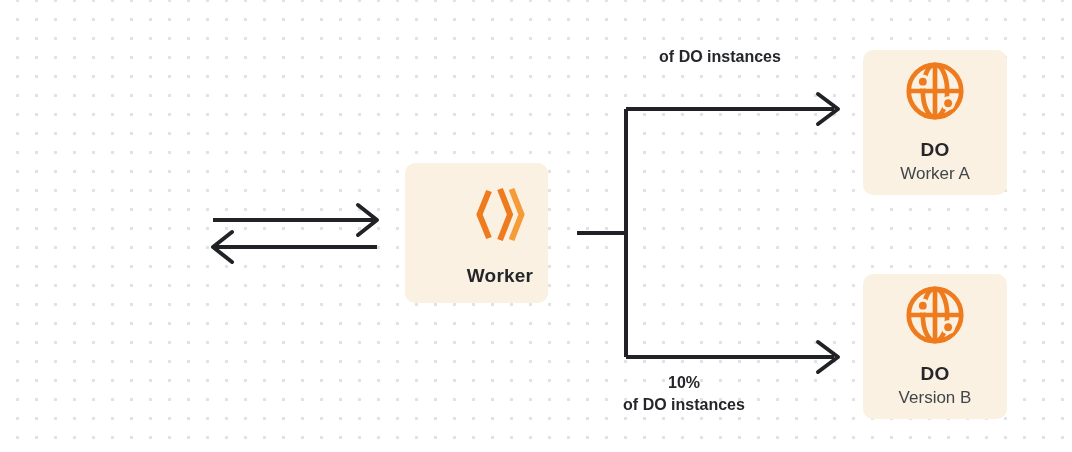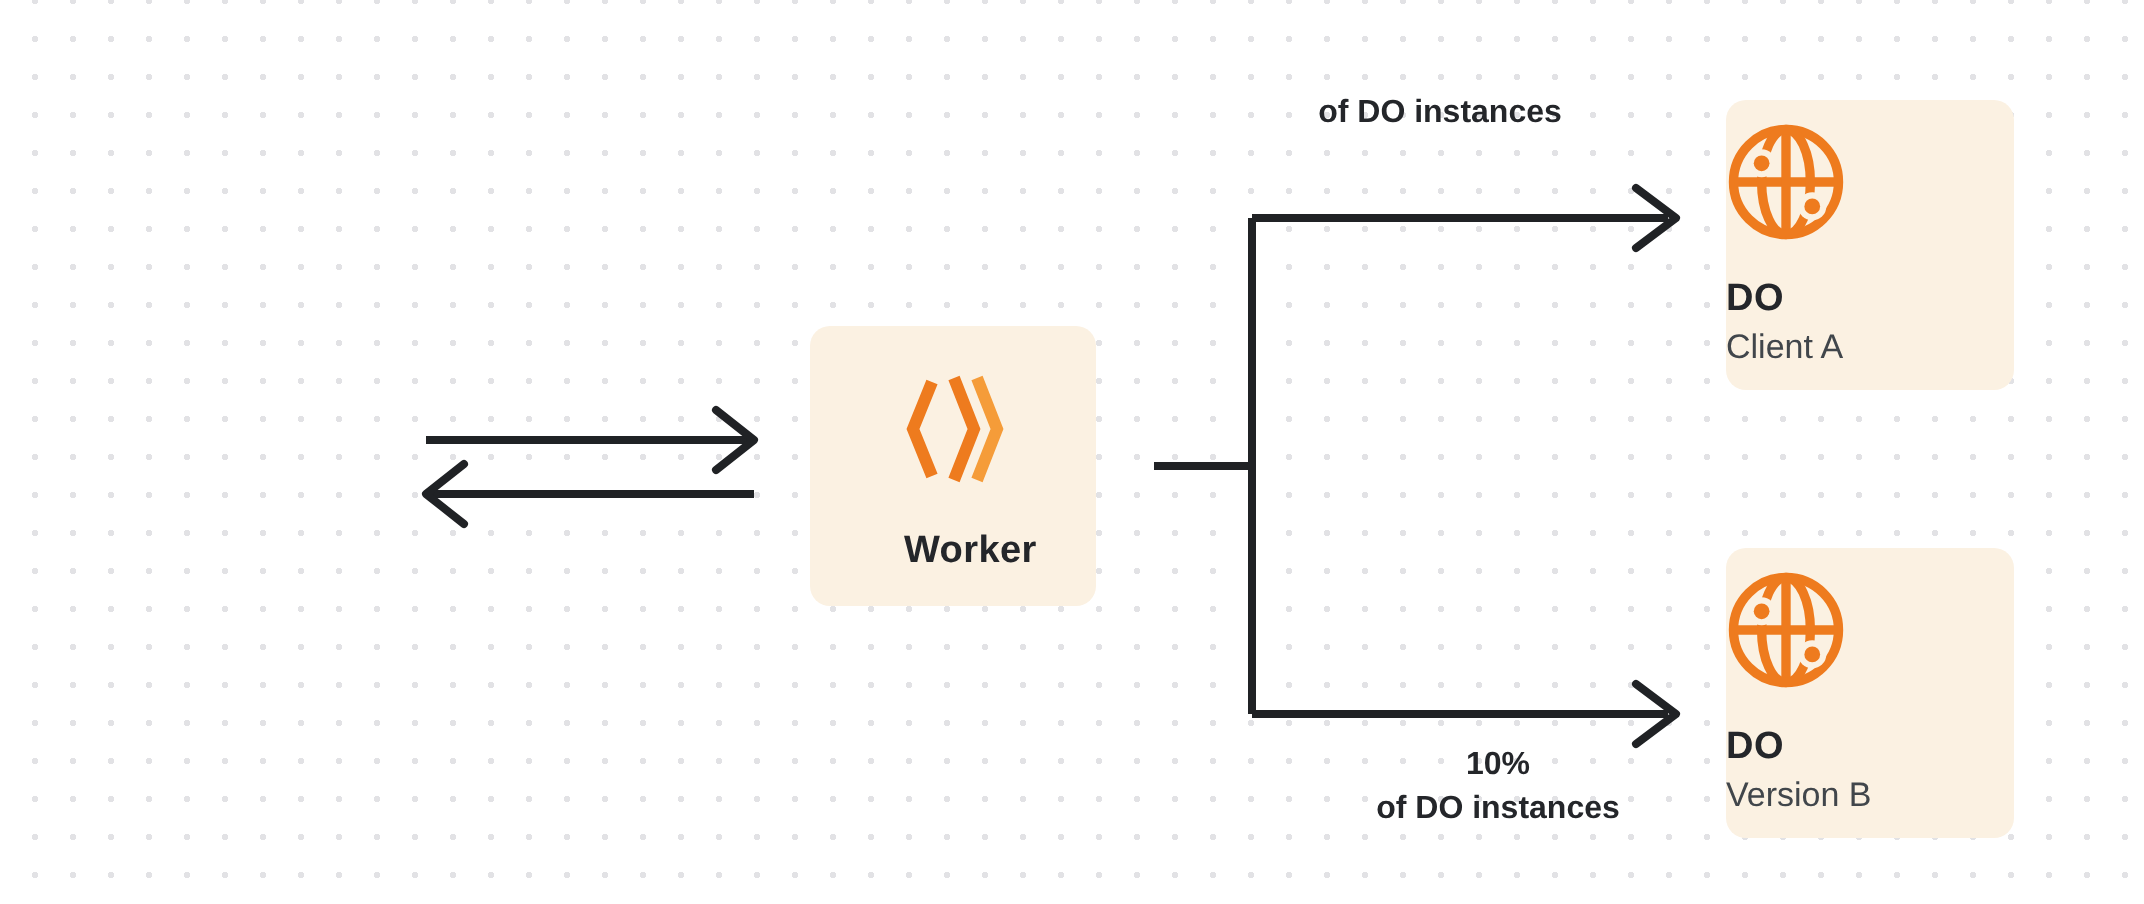--- a/index.html
+++ b/index.html
@@ -14,21 +14,21 @@
     background-color: var(--canvas-bg, #fff);
     background-image: radial-gradient(circle, var(--dot-grid, #e2e2e5) 1.6px, transparent 1.7px);
     background-size: 19px 19px;
     background-position: 8px 10px;
     overflow: hidden;
   }
   .node {
     position: absolute;
     display: flex;
     flex-direction: column;
-    align-items: flex-start;
+    align-items: center;
     justify-content: center;
   }
   .node-client {
     left: 42px; top: 163px; width: 143px; height: 140px;
     background: var(--node-gray-bg, #f6f6f8);
     border-radius: 8px;
   }
   .node-client .node-label {
     font-size: 20px; font-weight: 700; color: var(--text-primary, #222528);
     letter-spacing: 0.2px;
@@ -73,21 +73,21 @@
   .split-label {
     position: absolute;
     width: 220px;
     text-align: center;
     font-size: 16px;
     font-weight: 700;
     line-height: 22px;
     color: var(--text-primary, #222528);
   }
   .split-label-a { left: 610px; top: 46px; }
-  .split-label-b { left: 639px; top: 372px; }
+  .split-label-b { left: 574px; top: 372px; }
 </style>
 </head>
 <body>
 
 <div class="canvas">
 
   <svg class="connectors" width="1072" height="452" viewBox="0 0 1072 452">
     <g fill="none" stroke="var(--line-dark, #202225)" stroke-width="4">
 
       <path d="M213 220 H374"></path>
@@ -135,21 +135,21 @@
         <line x1="4.5" y1="32" x2="59.5" y2="32"></line>
         <line x1="32" y1="4.5" x2="32" y2="59.5"></line>
         <ellipse cx="32" cy="32" rx="13" ry="28"></ellipse>
       </g>
       <circle cx="19" cy="22" r="7.5" fill="var(--node-cream-bg, #fbf1e2)"></circle>
       <circle cx="19" cy="22" r="4.2" fill="var(--accent-orange, #ee7b1e)"></circle>
       <circle cx="46" cy="45" r="7.5" fill="var(--node-cream-bg, #fbf1e2)"></circle>
       <circle cx="46" cy="45" r="4.2" fill="var(--accent-orange, #ee7b1e)"></circle>
     </svg>
     <div class="node-title">DO</div>
-    <div class="node-subtitle">Client A</div>
+    <div class="node-subtitle">Worker A</div>
   </div>
 
   <div class="node node-do node-do-b">
     <svg width="60" height="60" viewBox="0 0 64 64">
       <g fill="none" stroke="var(--accent-orange, #ee7b1e)" stroke-width="5">
         <circle cx="32" cy="32" r="28"></circle>
         <line x1="4.5" y1="32" x2="59.5" y2="32"></line>
         <line x1="32" y1="4.5" x2="32" y2="59.5"></line>
         <ellipse cx="32" cy="32" rx="13" ry="28"></ellipse>
       </g>

